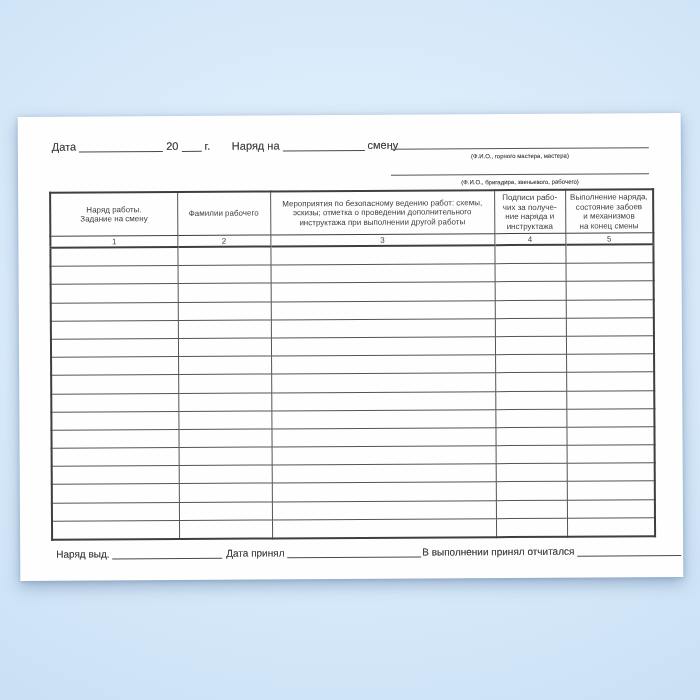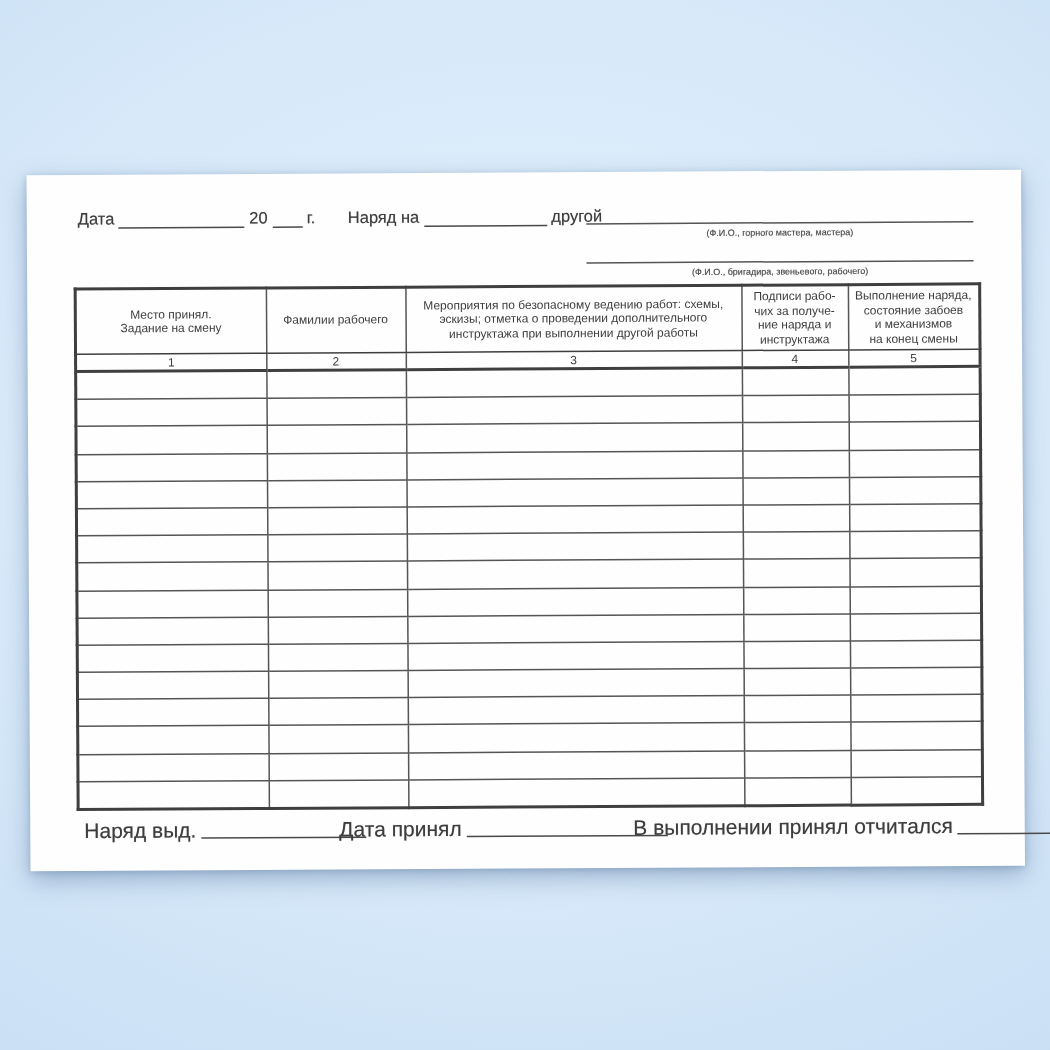--- a/index.html
+++ b/index.html
@@ -39,60 +39,60 @@
   tr.hdr th{
     height:40px;font-weight:normal;font-size:8px;line-height:9.5px;
     text-align:center;vertical-align:middle;white-space:pre-line;
     padding:1px 2px;border-bottom:1.5px solid #3f3f3f;color:#3d3d3d;
   }
   tr.nums td{
     height:10px;font-size:8px;line-height:9px;text-align:center;
     border-bottom:2px solid #3f3f3f;color:#3d3d3d;
   }
   tbody td{height:17.2px;}
-  .footer-row .lbl{font-size:14px;line-height:11px;}
+  .footer-row .lbl{font-size:10px;line-height:11px;}
   .fg1{left:36px;top:432px;}
   .fg2{left:206px;top:432px;}
   .fg3{left:402px;top:432px;}
 </style>
 </head>
 <body>
 
 <div class="paper">
 
   <div class="grp date-group">
     <span class="lbl ink">Дата</span>
     <span class="bl" style="width:84px"></span>
     <span class="lbl ink">20</span>
     <span class="bl" style="width:20px"></span>
     <span class="lbl ink">г.</span>
   </div>
 
   <div class="grp order-group">
     <span class="lbl ink">Наряд на</span>
     <span class="bl" style="width:82px"></span>
-    <span class="lbl ink">другой</span>
+    <span class="lbl ink">смену</span>
   </div>
 
   <div class="sigline sigline1"></div>
   <div class="sigcap sigcap1 ink">(Ф.И.О., горного мастера, мастера)</div>
   <div class="sigline sigline2"></div>
   <div class="sigcap sigcap2 ink">(Ф.И.О., бригадира, звеньевого, рабочего)</div>
 
   <table class="order">
     <colgroup>
       <col style="width:127px">
       <col style="width:93px">
       <col style="width:224px">
       <col style="width:71px">
       <col style="width:88px">
     </colgroup>
     <thead>
       <tr class="hdr">
-        <th>Место принял.
+        <th>Наряд работы.
 Задание на смену</th>
         <th>Фамилии рабочего</th>
         <th>Мероприятия по безопасному ведению работ: схемы,
 эскизы; отметка о проведении дополнительного
 инструктажа при выполнении другой работы</th>
         <th>Подписи рабо-
 чих за получе-
 ние наряда и
 инструктажа</th>
         <th>Выполнение наряда,

